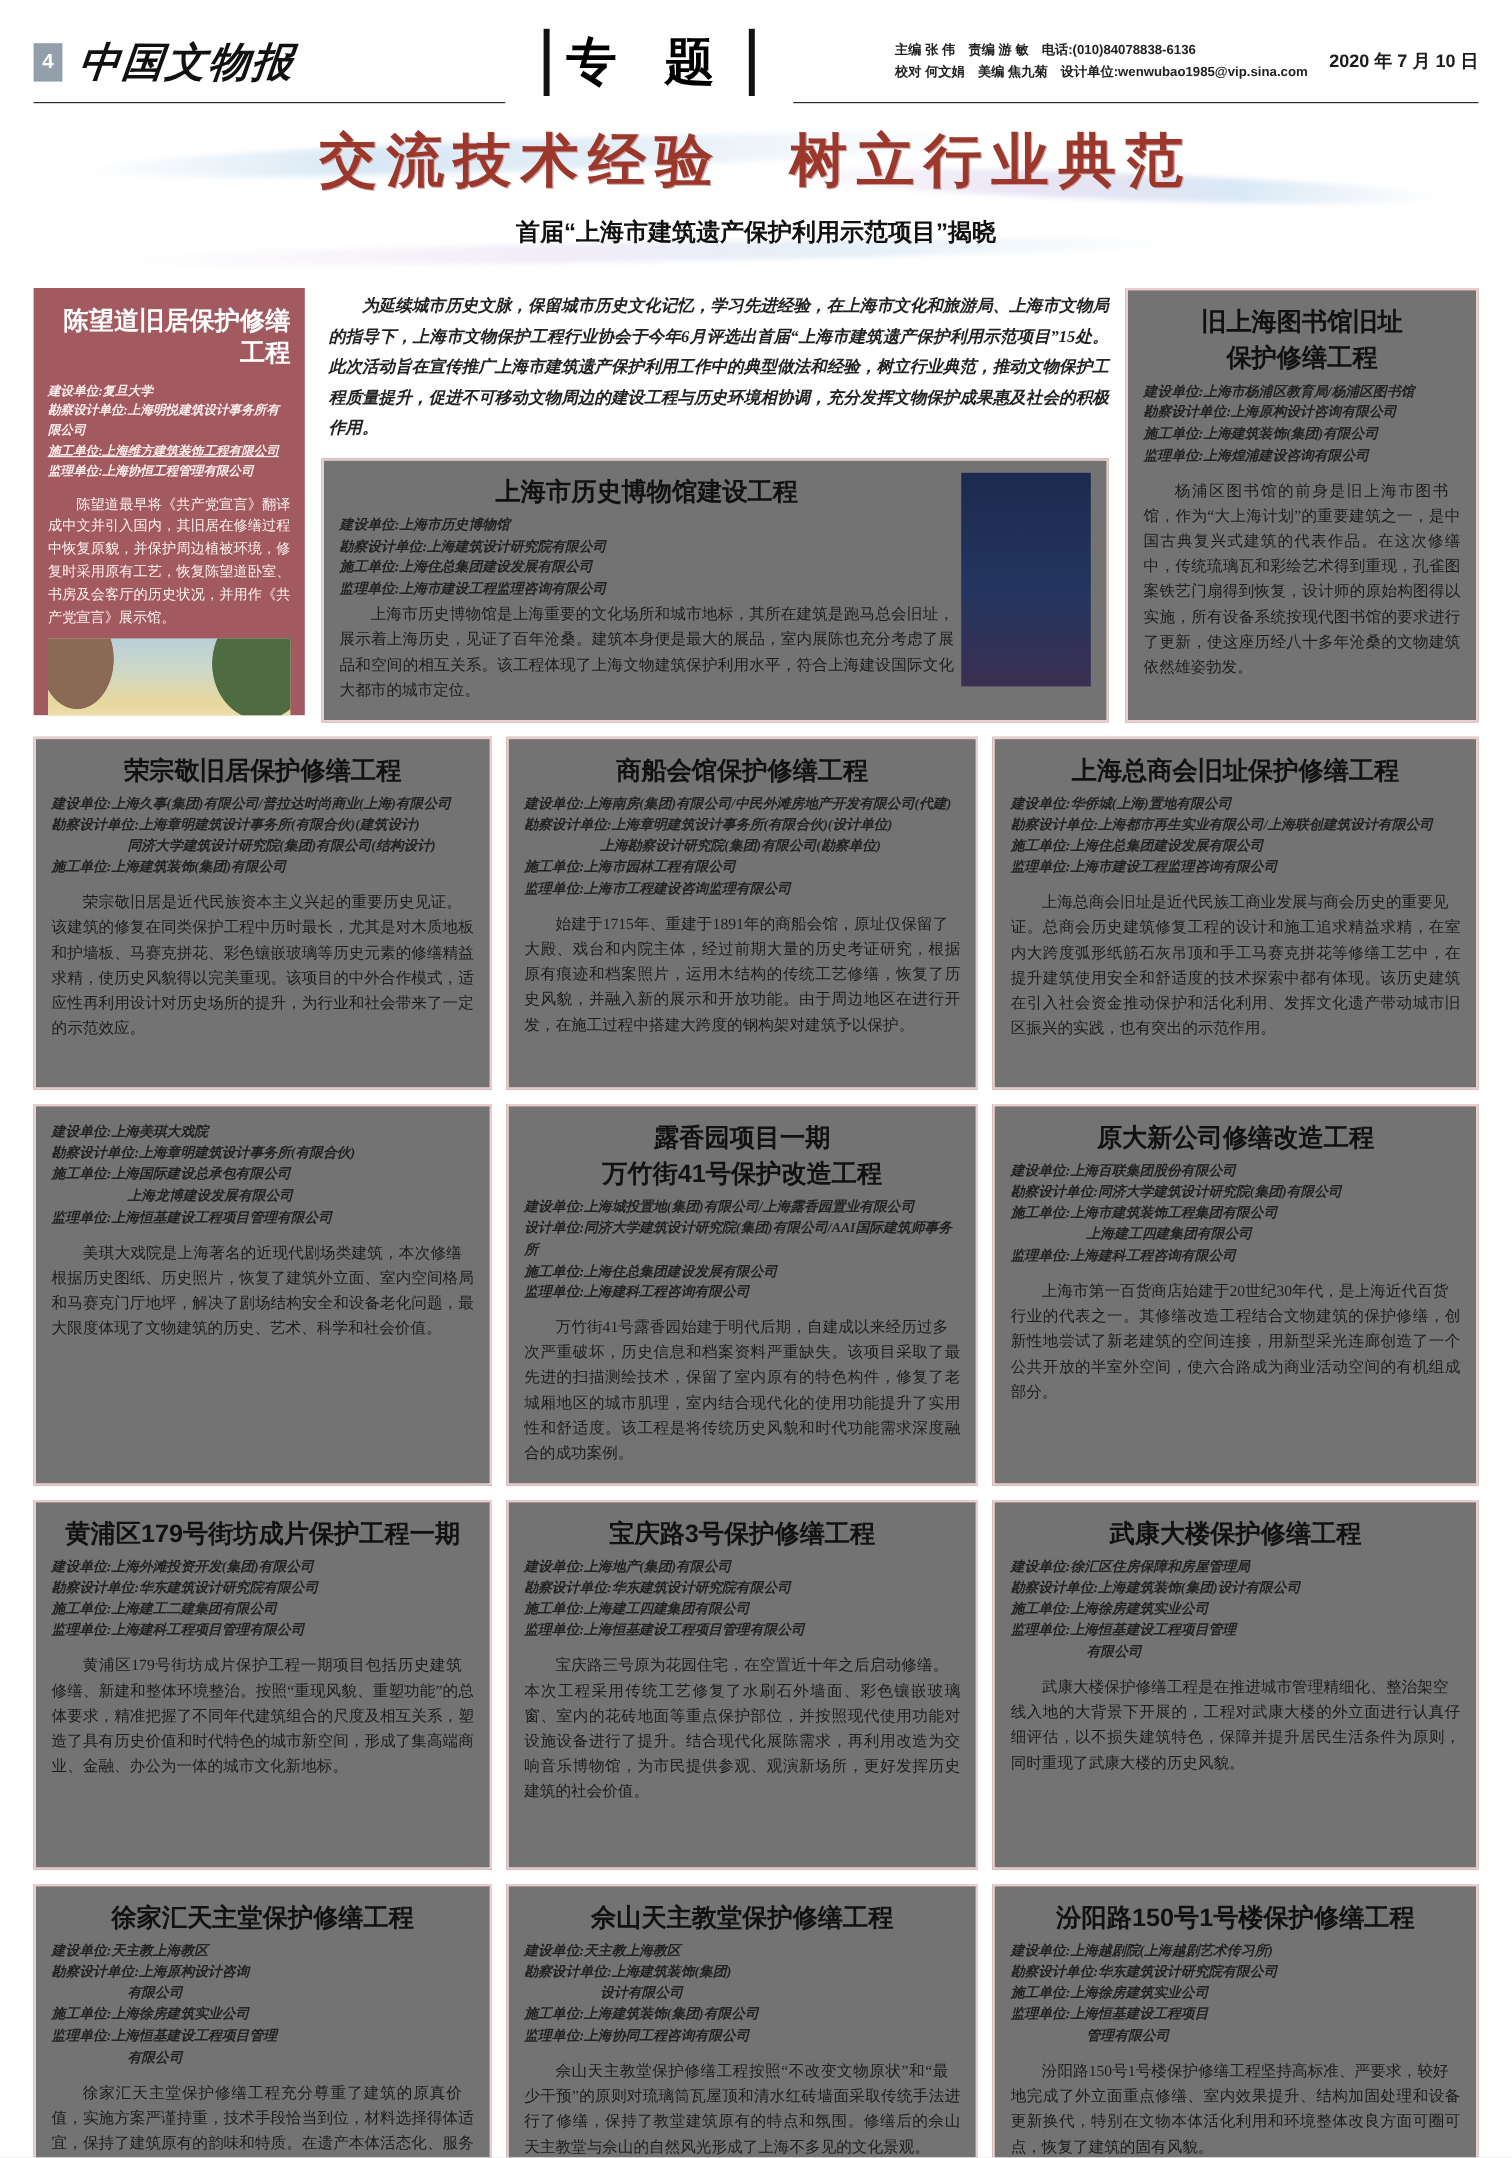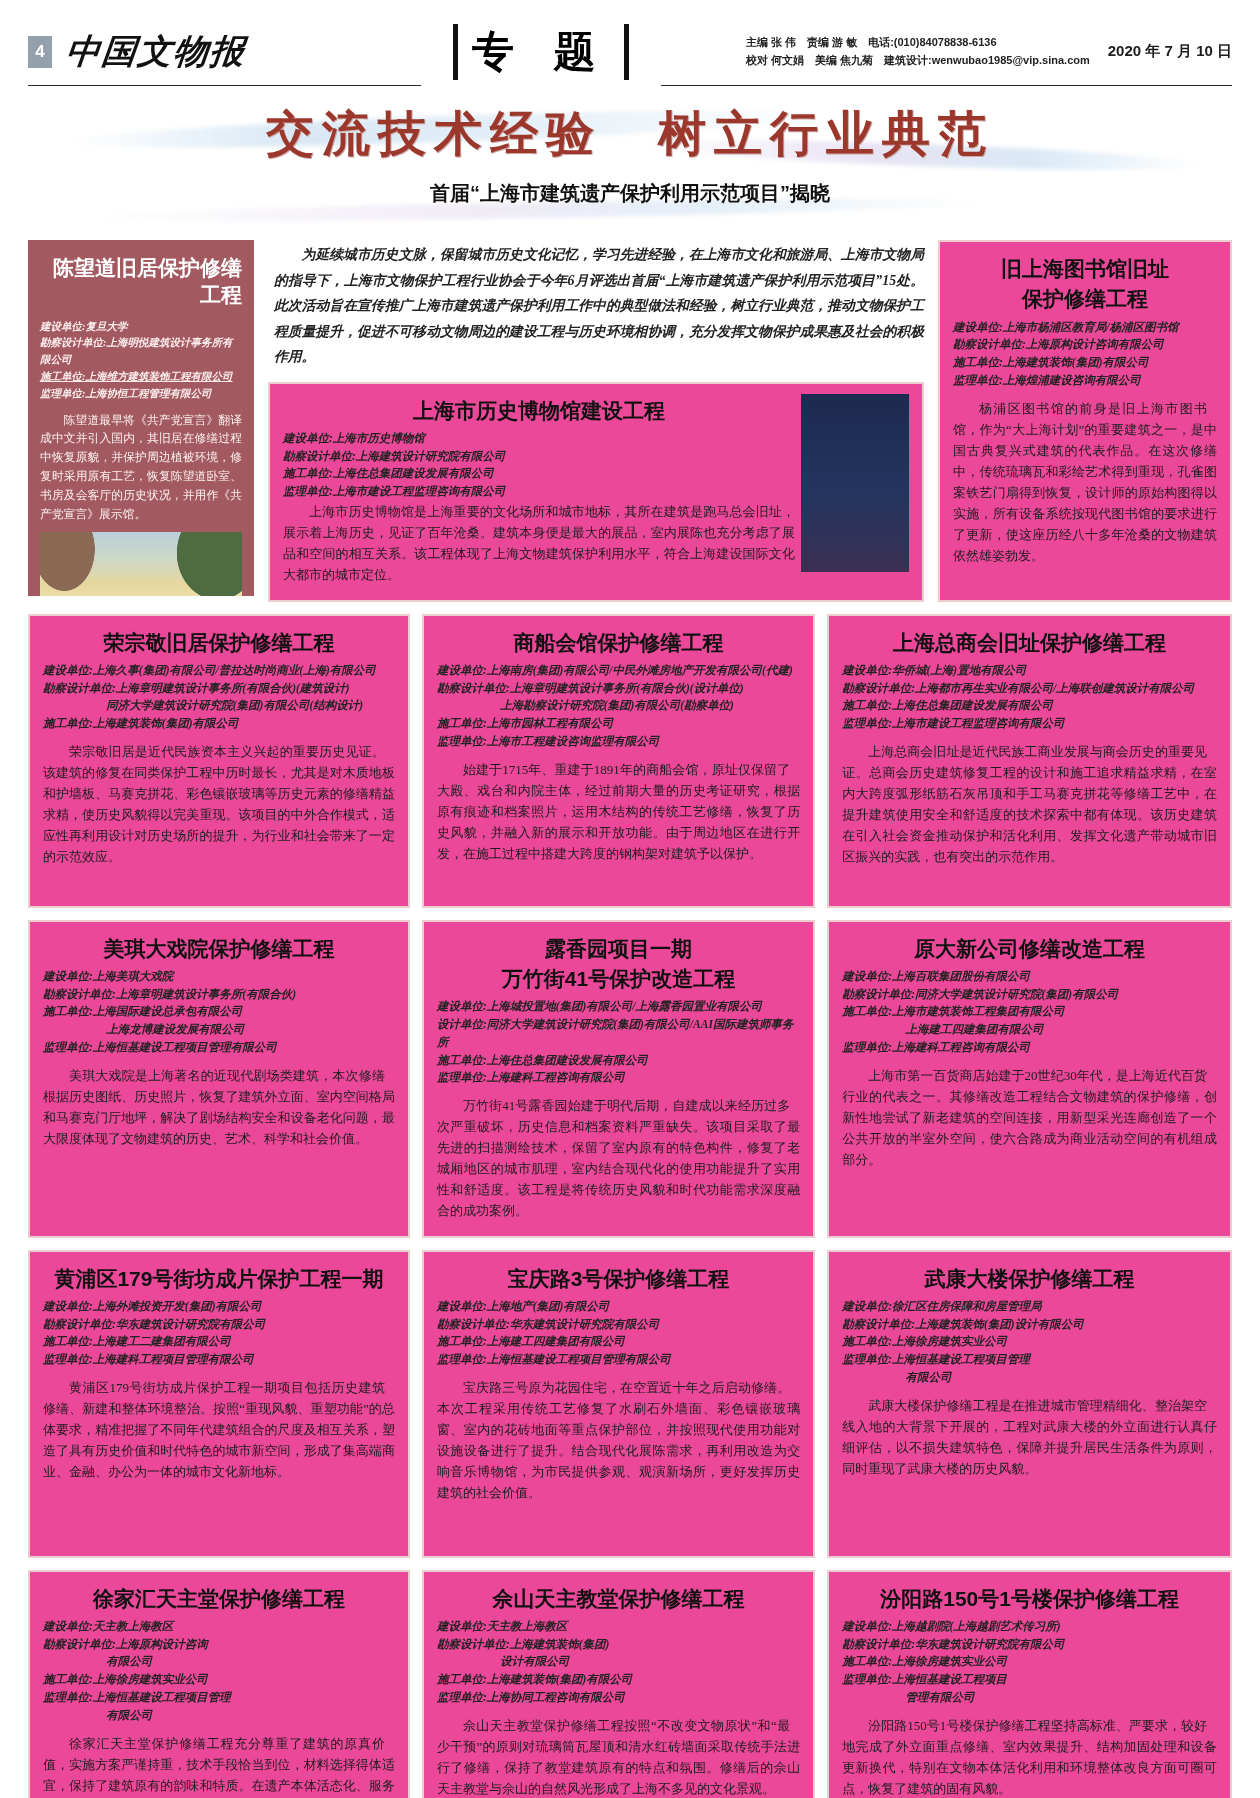--- a/index.html
+++ b/index.html
@@ -32,21 +32,21 @@
             letter-spacing:8px;color:#9c372c;text-shadow:1px 1px 0 #caa;}
   .subhead{position:relative;z-index:1;margin-top:14px;font-family:"Liberation Sans",sans-serif;
            font-weight:bold;font-size:20px;color:#111;}
 
   
   .row{display:grid;gap:12px;margin-top:12px;}
   .row1{grid-template-columns:226px 1fr 294px;gap:14px;margin-top:10px;}
   .row2,.row3,.row4,.row5{grid-template-columns:1fr 1.03fr 1.06fr;}
 
   
-  .abox{border:2px solid #eccccd;background:#ec4899;padding:8px 13px 10px 13px;overflow:hidden;}
+  .abox{border:2px solid #eccccd;background:#737373;padding:8px 13px 10px 13px;overflow:hidden;}
   .a-title{text-align:center;font-family:"Liberation Sans",sans-serif;font-weight:bold;font-size:21px;
            color:#111;margin:6px 0 4px 0;line-height:1.25;}
   .a-title:empty{display:none;margin:0;}
   .a-title + .a-title{margin-top:0;}
   .credits{margin-top:6px;font-family:"Liberation Serif",serif;font-style:italic;font-weight:bold;
            font-size:11.5px;line-height:1.55;color:#222;}
   .credit-line.indent{padding-left:5.5em;}
   .credit-line.u{text-decoration:underline;}
   .abody{margin-top:8px;}
   .a-body{margin:0;font-size:13px;line-height:1.62;text-align:justify;text-indent:2em;color:#1c1c1c;}
@@ -170,21 +170,21 @@
         <div class="masthead">中国文物报</div>
       </div>
       <div class="h-center">
         <span class="vbar"></span>
         <span class="section">专 题</span>
         <span class="vbar"></span>
       </div>
       <div class="h-right">
         <div class="ed-lines">
           <div>主编 张 伟　责编 游 敏　电话:(010)84078838-6136</div>
-          <div>校对 何文娟　美编 焦九菊　建筑设计:wenwubao1985@vip.sina.com</div>
+          <div>校对 何文娟　美编 焦九菊　设计单位:wenwubao1985@vip.sina.com</div>
         </div>
         <div class="date">2020 年 7 月 10 日</div>
       </div>
     </div>
 
     <div class="title-zone">
       <div class="swoosh sw1"></div>
       <div class="swoosh sw2"></div>
       <div class="swoosh sw3"></div>
       <div class="headline">交流技术经验　树立行业典范</div>
@@ -275,21 +275,20 @@
           </div>
         <div class="abody">
           <div class="photo p-zong"></div>
           <p class="a-body">上海总商会旧址是近代民族工商业发展与商会历史的重要见证。总商会历史建筑修复工程的设计和施工追求精益求精，在室内大跨度弧形纸筋石灰吊顶和手工马赛克拼花等修缮工艺中，在提升建筑使用安全和舒适度的技术探索中都有体现。该历史建筑在引入社会资金推动保护和活化利用、发挥文化遗产带动城市旧区振兴的实践，也有突出的示范作用。</p>
         </div>
       </div>
     </div>
 
     <div class="row row3">
       <div class="abox">
-        <div class="a-title">美琪大戏院保护修缮工程</div>
         <div class="credits">
             <div class="credit-line">建设单位:上海美琪大戏院</div>
             <div class="credit-line">勘察设计单位:上海章明建筑设计事务所(有限合伙)</div>
             <div class="credit-line">施工单位:上海国际建设总承包有限公司</div>
             <div class="credit-line indent">上海龙博建设发展有限公司</div>
             <div class="credit-line">监理单位:上海恒基建设工程项目管理有限公司</div>
           </div>
         <div class="abody">
           <div class="photo p-meiqi"></div>
           <p class="a-body">美琪大戏院是上海著名的近现代剧场类建筑，本次修缮根据历史图纸、历史照片，恢复了建筑外立面、室内空间格局和马赛克门厅地坪，解决了剧场结构安全和设备老化问题，最大限度体现了文物建筑的历史、艺术、科学和社会价值。</p>

